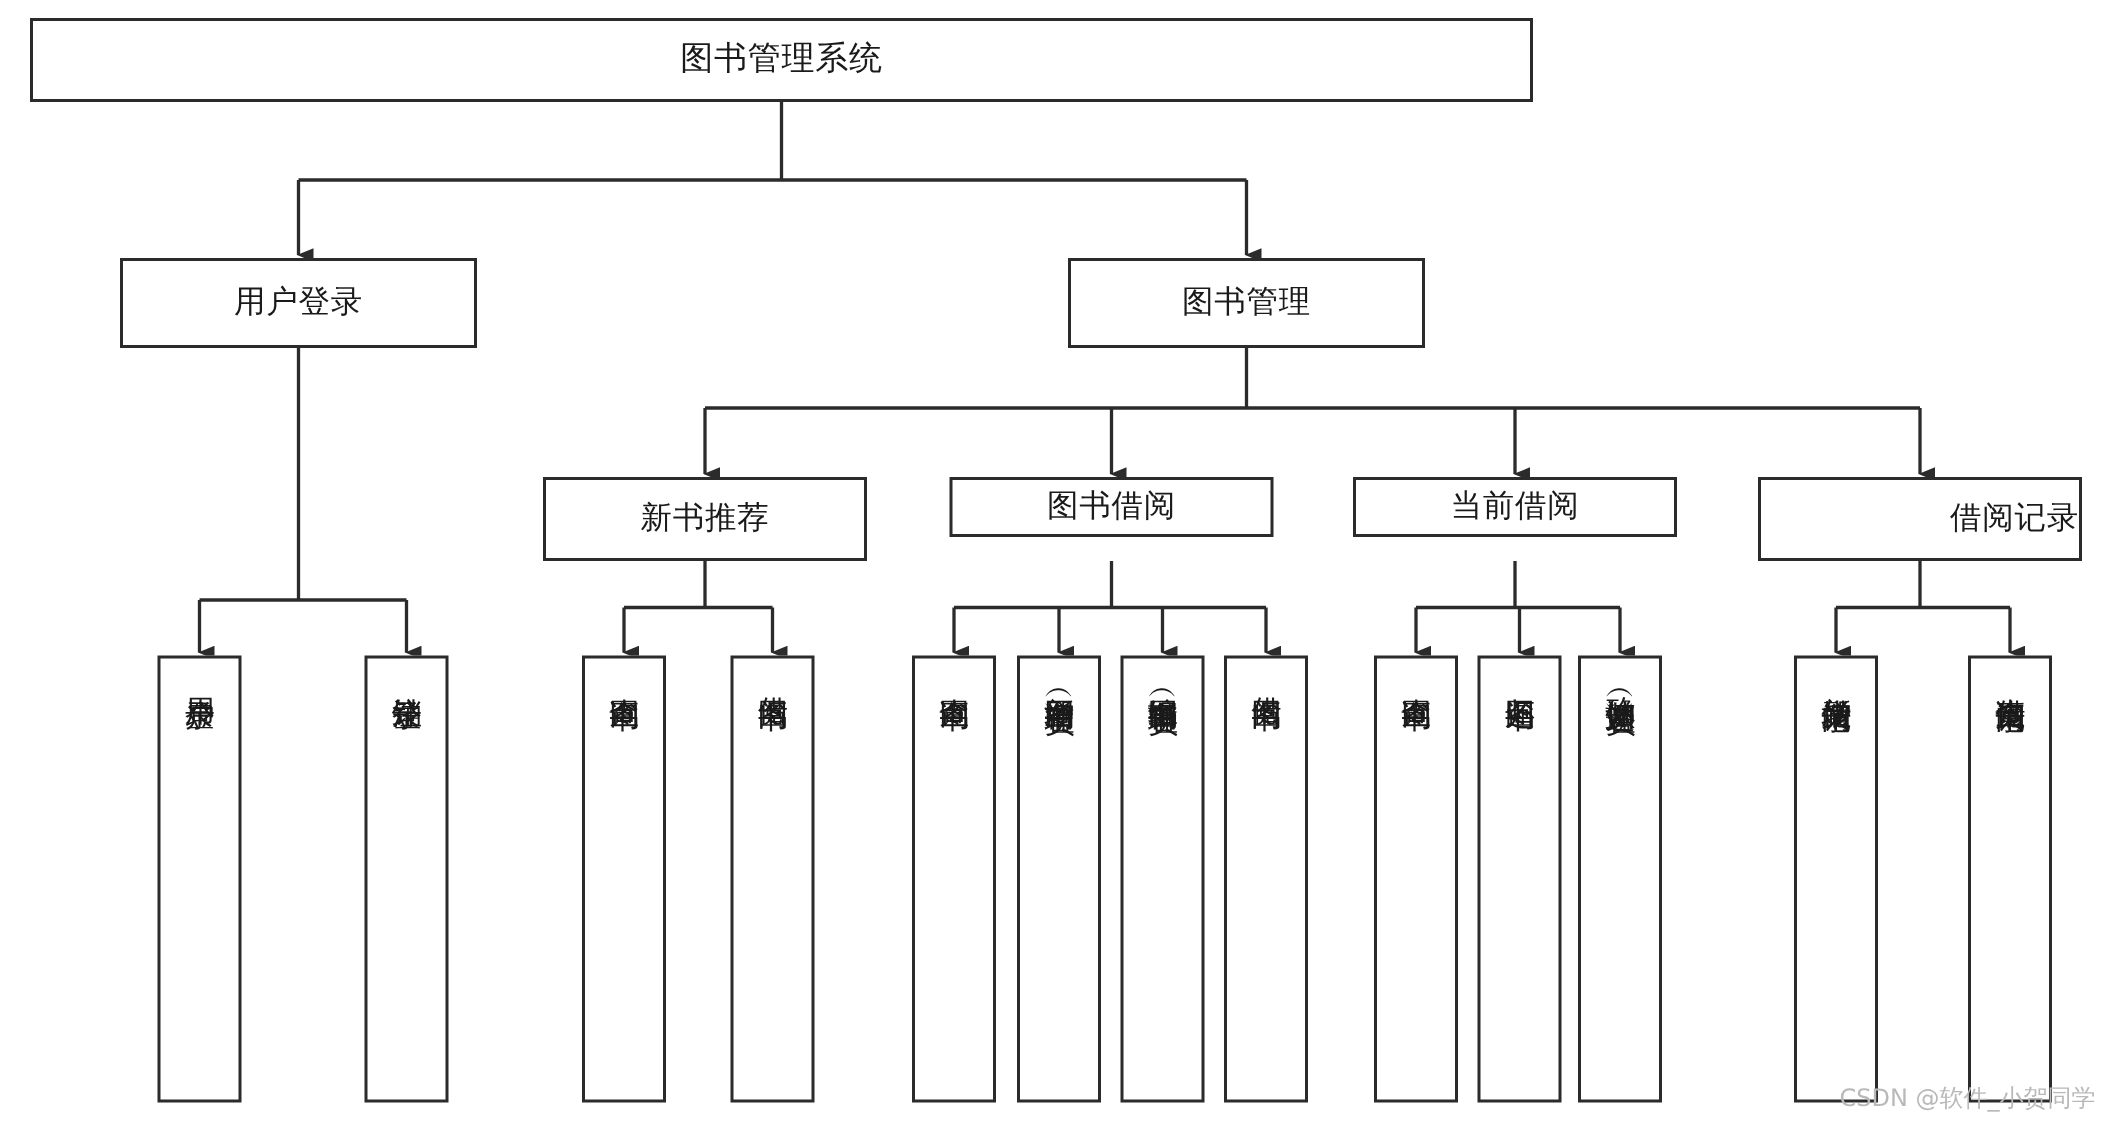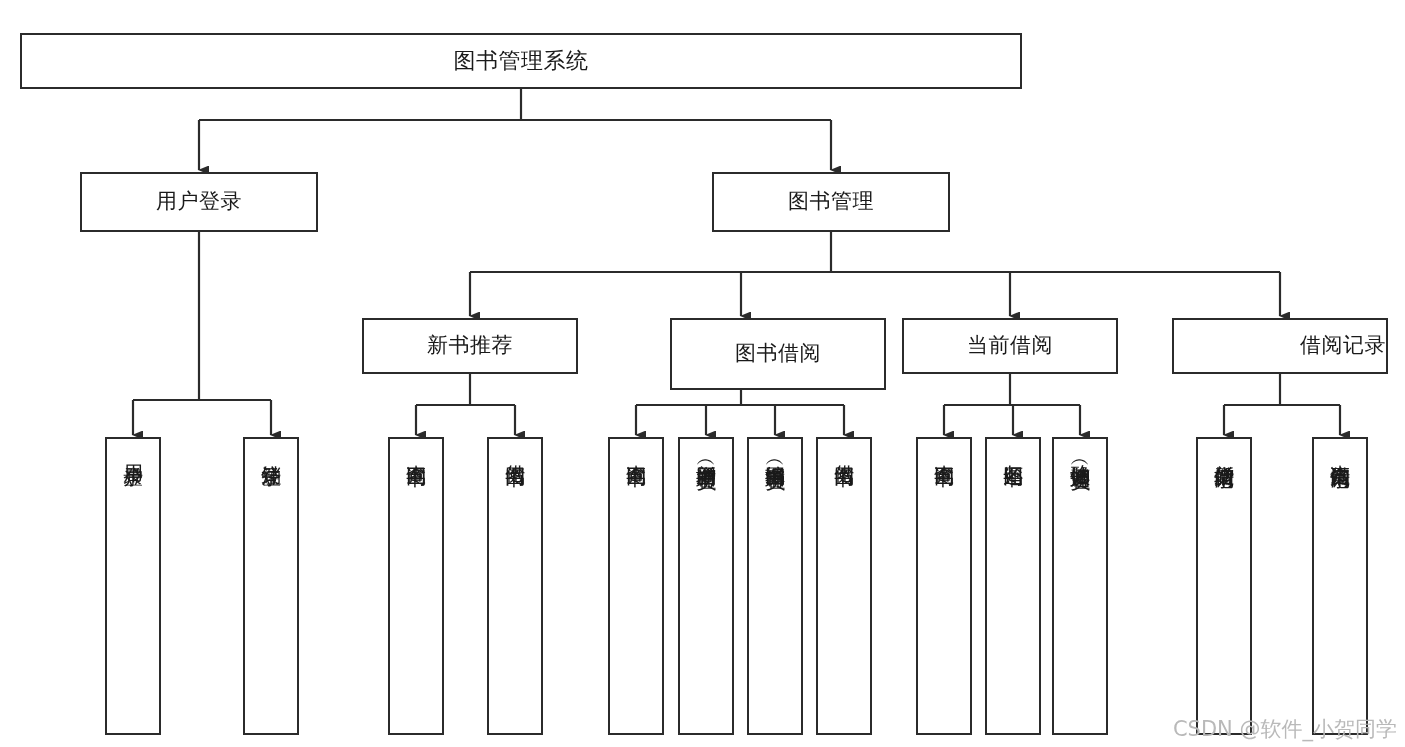--- a/index.html
+++ b/index.html
@@ -55,21 +55,21 @@
     font-size: 20px;
     color: #1a1a1a;
     line-height: 1.28;
     letter-spacing: 1px;
     white-space: nowrap;
   }
   #watermark {
     position: absolute;
     right: 8px;
     bottom: 4px;
-    font-size: 21px;
+    font-size: 16px;
     color: #b9b9b9;
     white-space: nowrap;
     pointer-events: none;
   }
 </style>
 </head>
 <body>
 
 <div id="diagram-root">
 
@@ -110,36 +110,36 @@
         <path d="M 1013 405 L 1013 435" marker-end="url(#arrowhead)"></path>
         <path d="M 1080 405 L 1080 435" marker-end="url(#arrowhead)"></path>
         <path d="M 1280 374 L 1280 405"></path>
         <path d="M 1224 405 L 1340 405"></path>
         <path d="M 1224 405 L 1224 435" marker-end="url(#arrowhead)"></path>
         <path d="M 1340 405 L 1340 435" marker-end="url(#arrowhead)"></path>
       </g>
   </svg>
 
   <div id="nodes-layer">
-      <div class="node-box node-root" style="left: 20px; top: 12px; width: 1002px; height: 56px; margin-top: 21px;">
+      <div class="node-box node-root" style="left: 20px; top: 12px; width: 1002px; height: 56px;">
         <span class="node-label-h">图书管理系统</span>
       </div>
       <div class="node-box node-l2" style="left: 80px; top: 172px; width: 238px; height: 60px;">
         <span class="node-label-h">用户登录</span>
       </div>
       <div class="node-box node-l2" style="left: 712px; top: 172px; width: 238px; height: 60px;">
         <span class="node-label-h">图书管理</span>
       </div>
       <div class="node-box node-l3" style="left: 362px; top: 318px; width: 216px; height: 56px; text-align: center;">
         <span class="node-label-h">新书推荐</span>
       </div>
-      <div class="node-box node-l3" style="left: 670px; top: 318px; width: 216px; height: 72px;">
+      <div class="node-box node-l3" style="left: 633px; top: 318px; width: 216px; height: 40px;">
         <span class="node-label-h">图书借阅</span>
       </div>
-      <div class="node-box node-l3" style="left: 902px; top: 318px; width: 216px; height: 56px;">
+      <div class="node-box node-l3" style="left: 902px; top: 318px; width: 216px; height: 40px;">
         <span class="node-label-h">当前借阅</span>
       </div>
       <div class="node-box node-l3" style="left: 1172px; top: 318px; width: 216px; height: 56px; justify-content: flex-end;">
         <span class="node-label-h">借阅记录</span>
       </div>
       <div class="node-box node-leaf vertical" style="left: 105px; top: 437px; width: 56px; height: 298px;">
         <span class="node-label-v">用户登录</span>
       </div>
       <div class="node-box node-leaf vertical" style="left: 243px; top: 437px; width: 56px; height: 298px;">
         <span class="node-label-v">注销登录</span>

